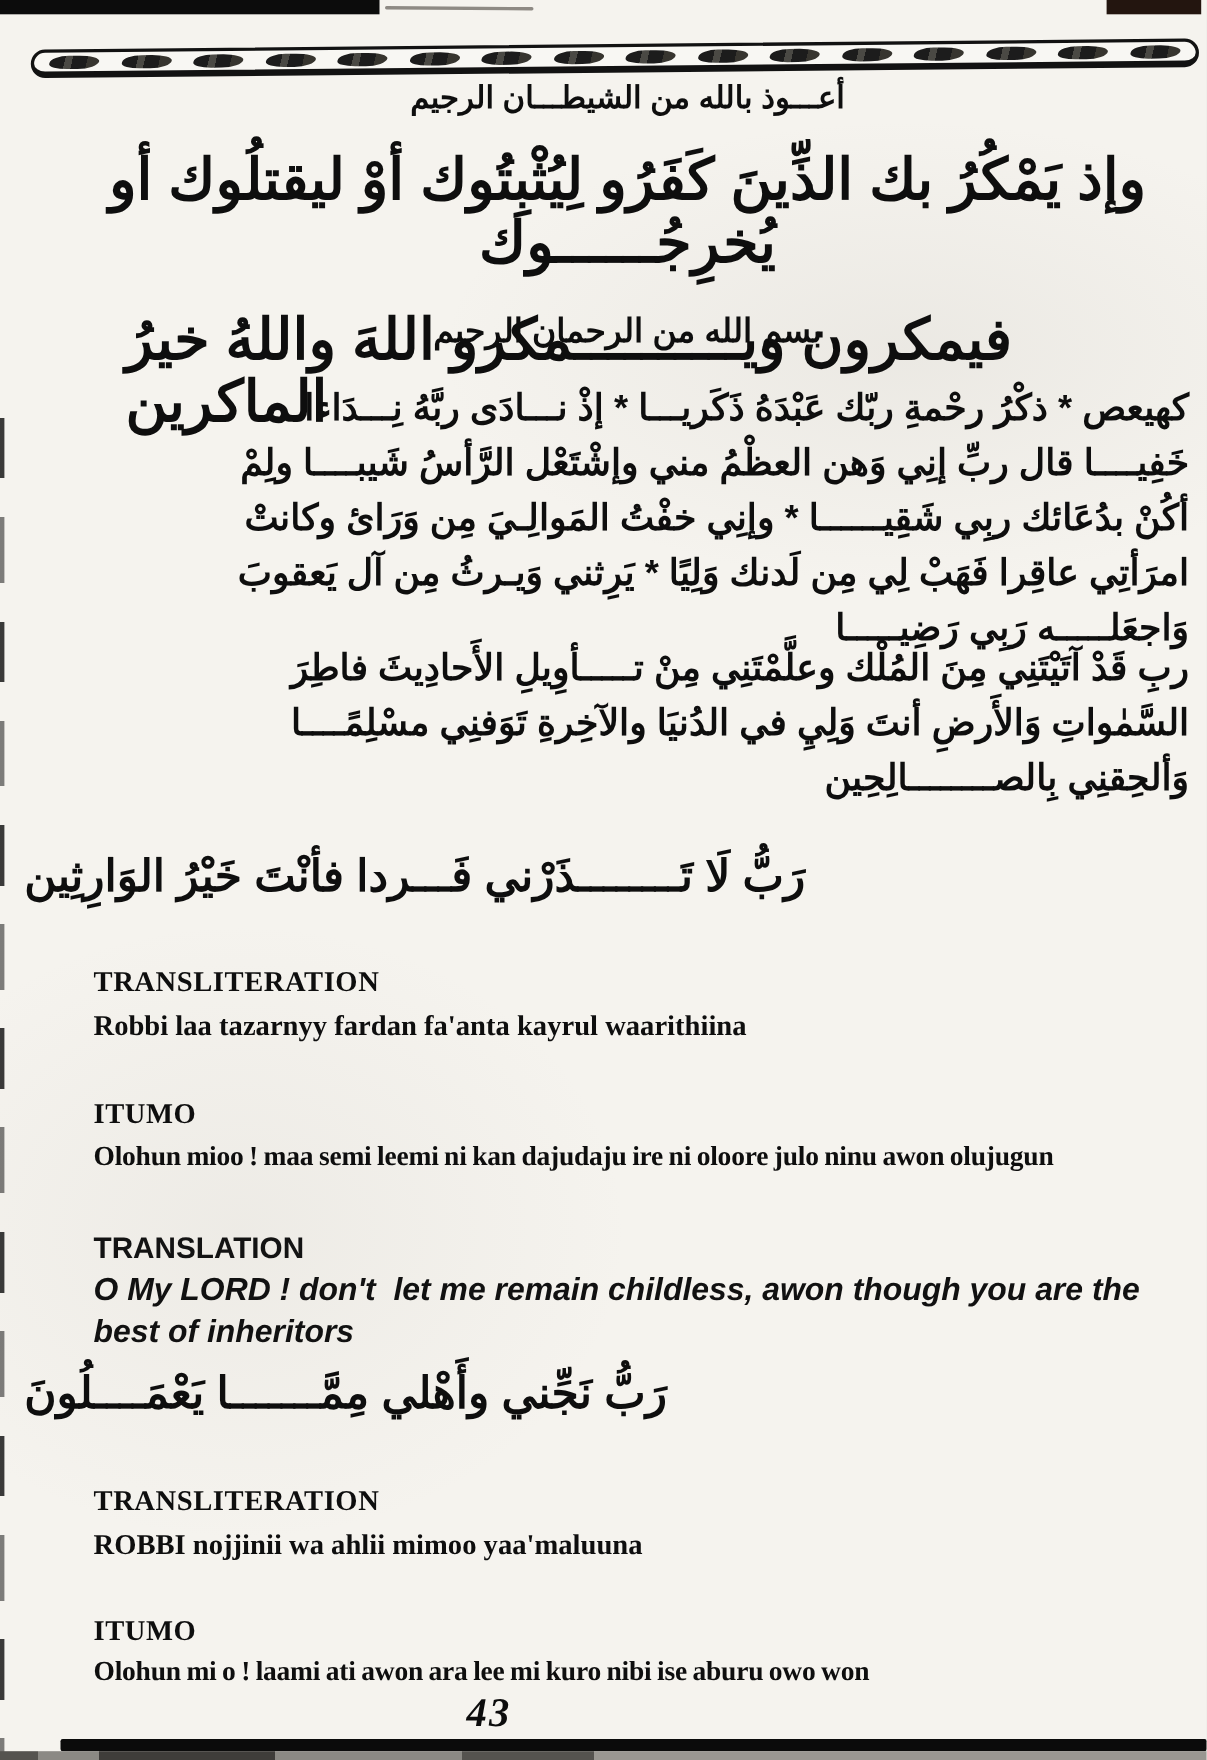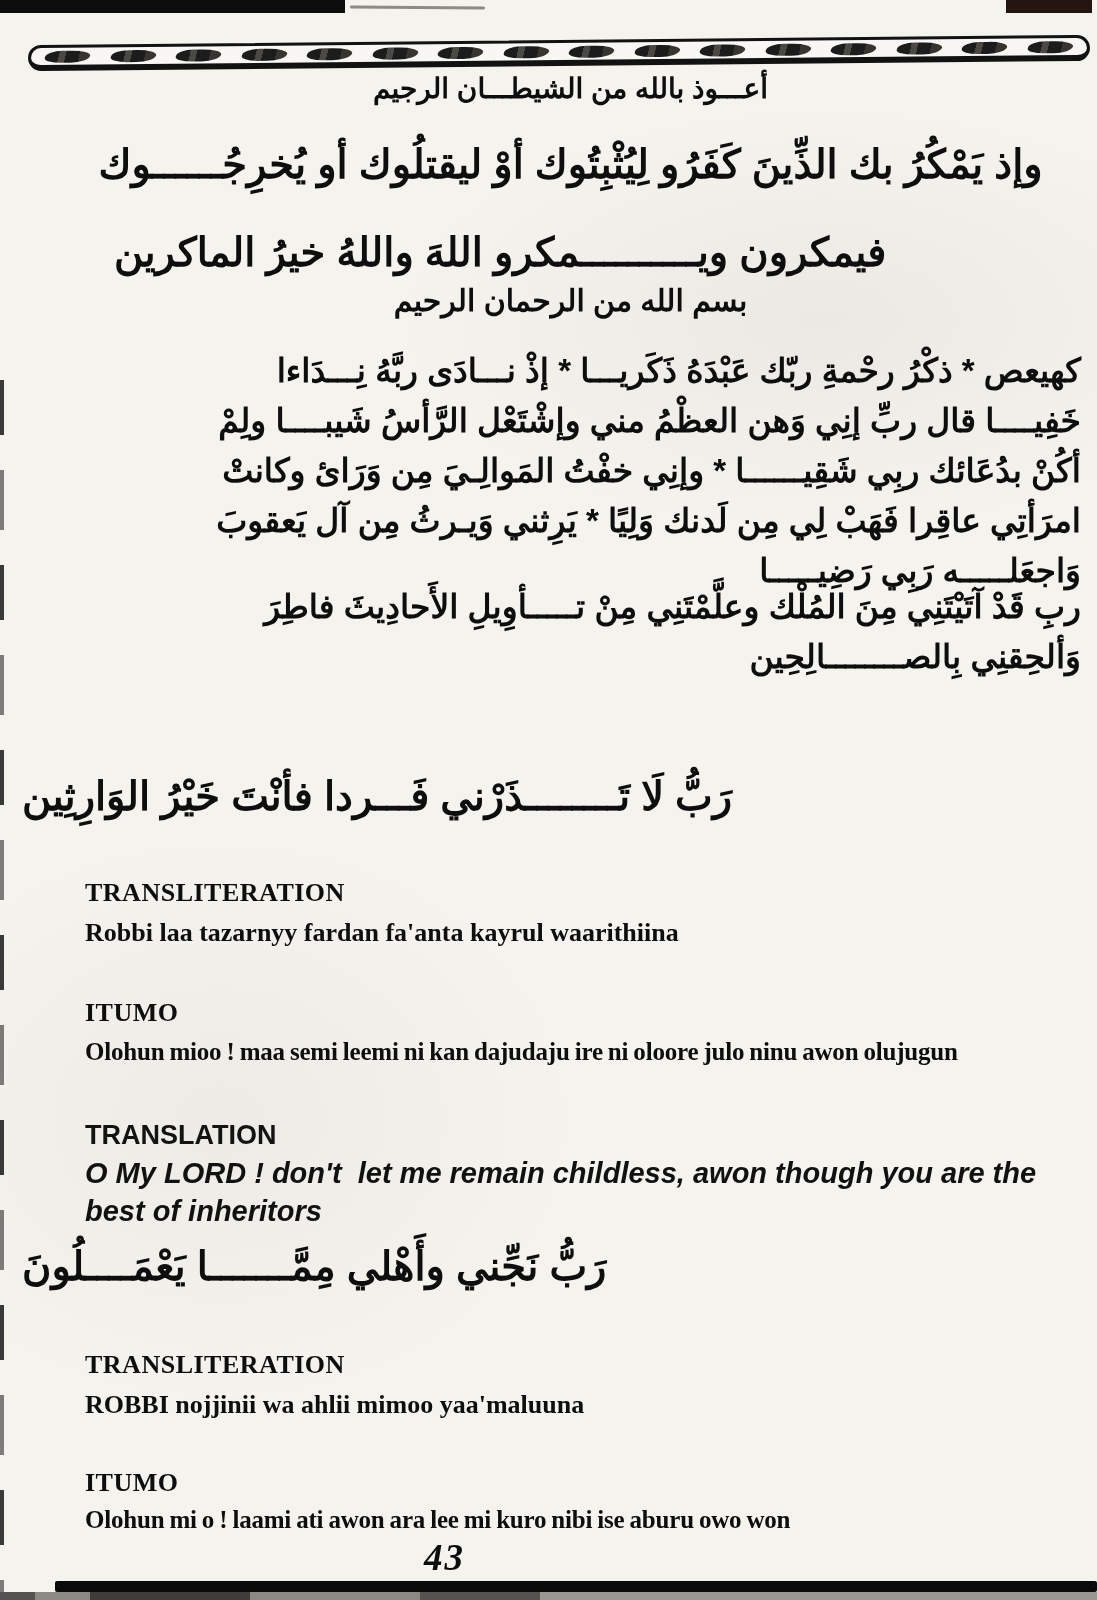--- a/index.html
+++ b/index.html
@@ -48,21 +48,21 @@
     border-radius:45% 55% 50% 50% / 65% 55% 70% 50%;
     transform:skewX(-14deg);
   }
   
   .ar{
     direction:rtl;unicode-bidi:isolate;
     font-family:Liberation Sans, sans-serif;
     font-weight:bold;color:#0e0e0e;padding-left:22px;
   }
   .istiadha{position:absolute;left:0;top:72px;width:1097px;text-align:center;font-size:28px;}
-  .verse-makr{position:absolute;left:40px;top:136px;width:1017px;font-size:40px;line-height:57px;}
+  .verse-makr{position:absolute;left:40px;top:136px;width:1017px;font-size:52px;line-height:57px;}
   .verse-makr .l1{text-align:center;}
   .verse-makr .l2{text-align:left;padding-left:52px;margin-top:31px;}
   .bismillah{position:absolute;left:0;top:283px;width:1097px;text-align:center;font-size:30px;}
   .verse-blk{position:absolute;left:38px;width:1021px;font-size:33px;line-height:50px;}
   .verse-blk div{}
   .verse-maryam{top:346px;}
   .verse-yusuf{top:582px;}
   .dua-line{position:absolute;left:0;width:1097px;text-align:left;font-size:40px;}
   .dua1{top:773px;}
   .dua2{top:1243px;}
@@ -135,20 +135,21 @@
   <div class="ar verse-blk verse-maryam">
     <div>كهيعص * ذكْرُ رحْمةِ ربّك عَبْدَهُ ذَكَريـــا * إذْ نـــادَى ربَّهُ نِـــدَاءا</div>
     <div>خَفِيــــا قال ربِّ إنِي وَهن العظْمُ مني وإشْتَعْل الرَّأسُ شَيبــــا ولِمْ</div>
     <div>أكُنْ بدُعَائك ربِي شَقِيــــــا * وإنِي خفْتُ المَوالِـيَ مِن وَرَائ وكانتْ</div>
     <div>امرَأتِي عاقِرا فَهَبْ لِي مِن لَدنك وَلِيًا * يَرِثني وَيـرثُ مِن آل يَعقوبَ</div>
     <div>وَاجعَلـــــه رَبِي رَضِيـــــا</div>
   </div>
 
   <div class="ar verse-blk verse-yusuf">
     <div>ربِ قَدْ آتَيْتَنِي مِنَ المُلْك وعلَّمْتَنِي مِنْ تـــــأوِيلِ الأَحادِيثَ فاطِرَ</div>
+    <div>السَّمٰواتِ وَالأَرضِ أنتَ وَلِيِ في الدُنيَا والآخِرةِ تَوَفنِي مسْلِمًــــا</div>
     <div>وَألحِقنِي بِالصــــــــالِحِين</div>
   </div>
 
   <div class="ar dua-line dua1">رَبُّ لَا تَــــــــذَرْني فَـــردا فأنْتَ خَيْرُ الوَارِثِين</div>
 
   <div class="sec-h" style="top:878px;">TRANSLITERATION</div>
   <div class="sec-t" style="top:918px;">Robbi laa tazarnyy fardan fa'anta kayrul waarithiina</div>
 
   <div class="sec-h" style="top:998px;">ITUMO</div>
   <div class="sec-t itumo-t" style="top:1038px;">Olohun mioo ! maa semi leemi ni kan dajudaju ire ni oloore julo ninu awon olujugun</div>

